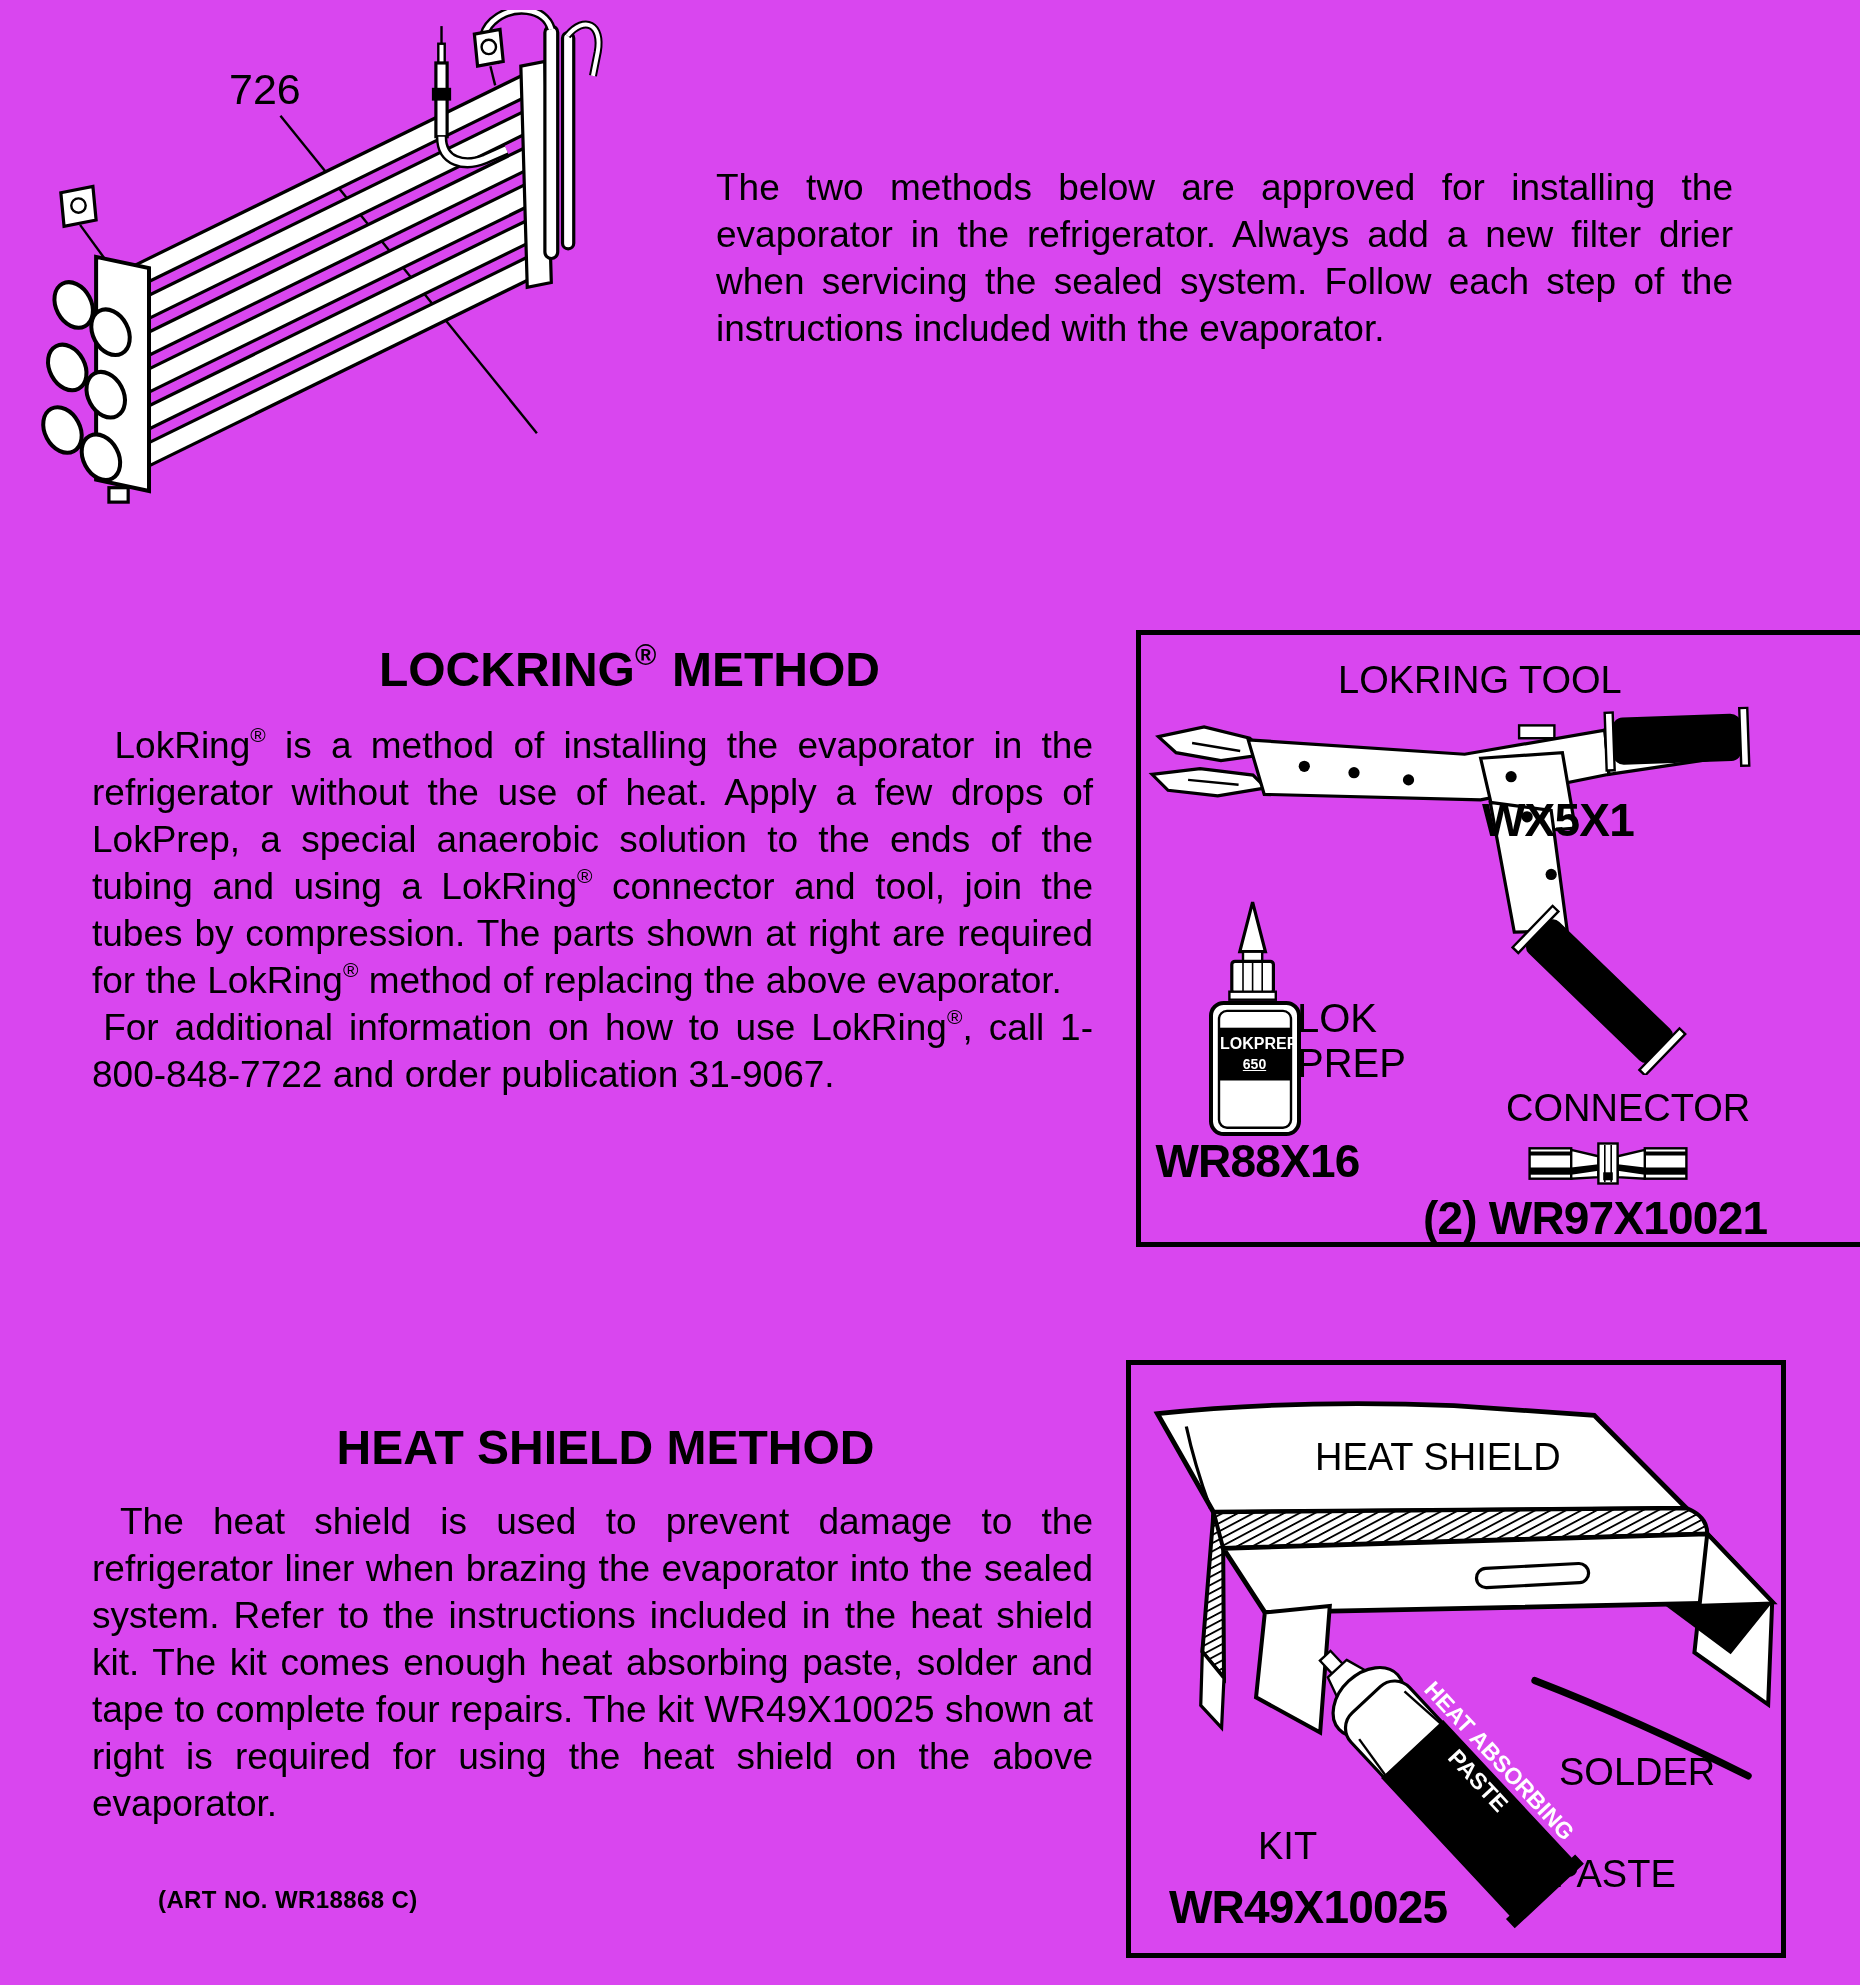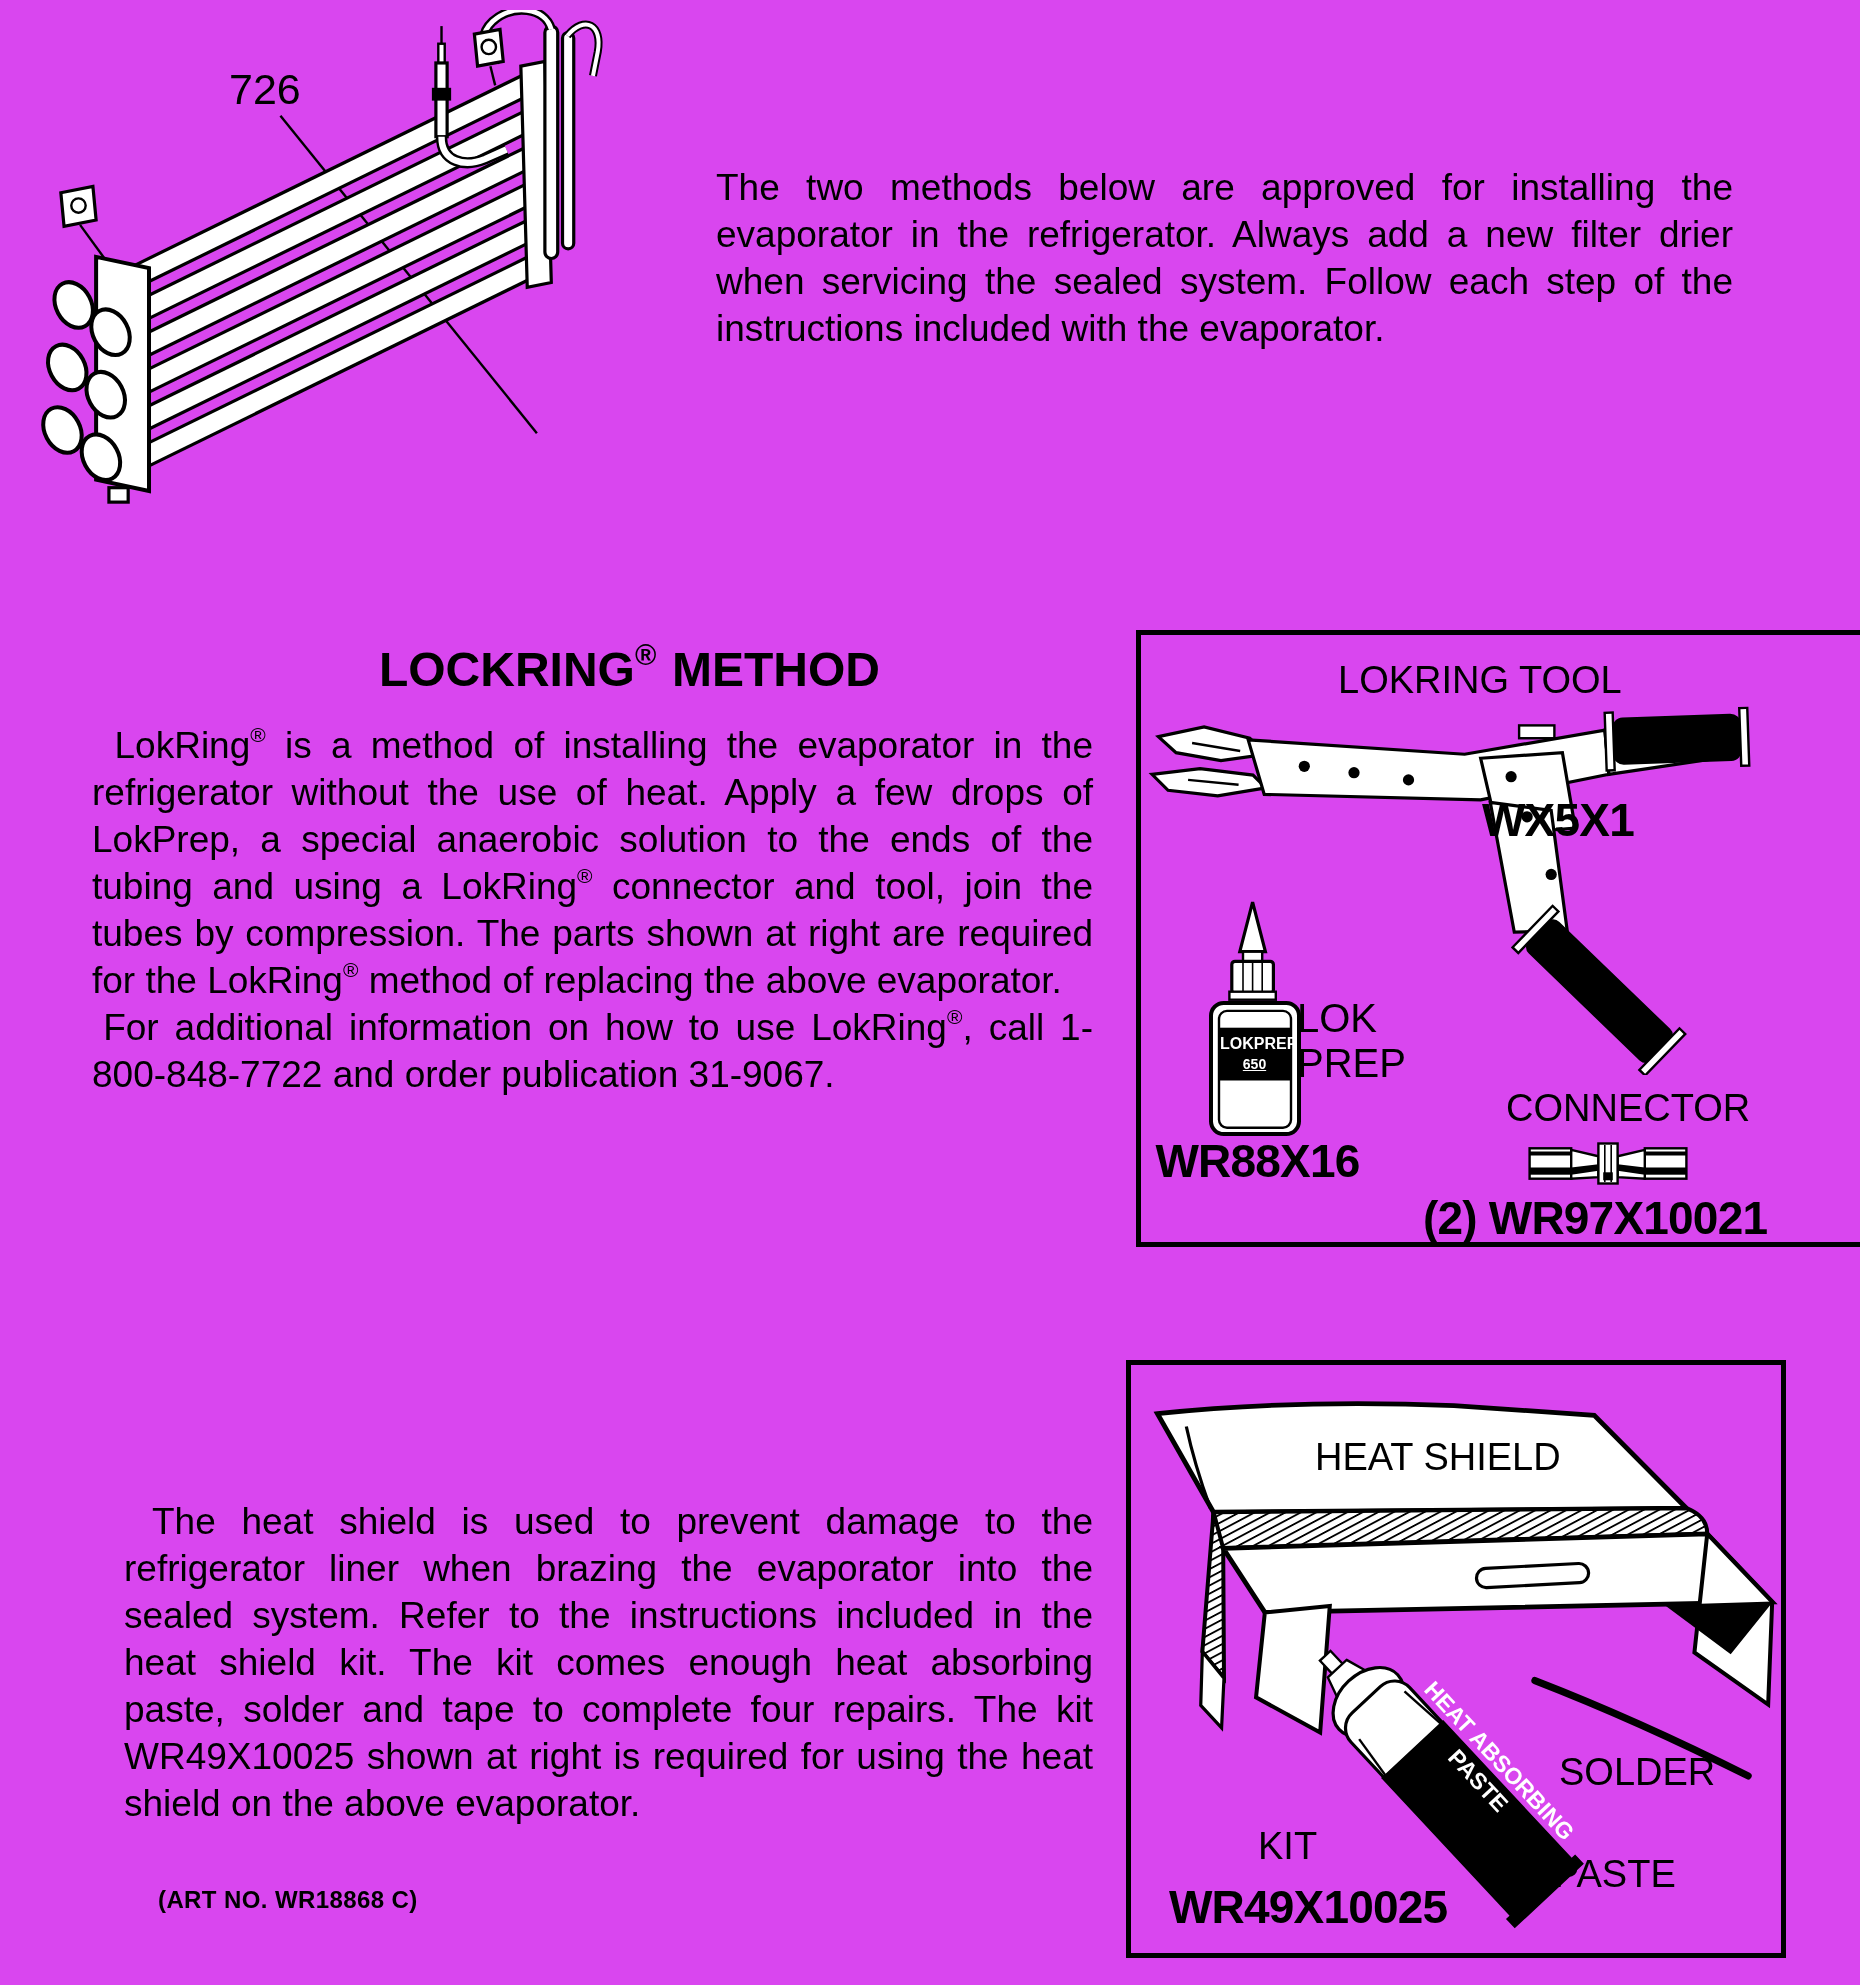--- a/index.html
+++ b/index.html
@@ -206,23 +206,24 @@
           <polygon points="54,34 88,30 88,38 54,43"></polygon>
           <polygon points="146,34 112,30 112,38 146,43"></polygon>
           <rect x="94" y="40" width="12" height="10"></rect>
         </g>
       </g>
     </svg>
 
     <div class="abs part-number" style="left:282px;top:558px;">(2) WR97X10021</div>
   </div>
 
+  <div class="abs method-heading" style="left:104px;top:1421px;width:1003px;">HEAT SHIELD METHOD</div>
 
   <div class="abs para" style="left:92px;top:1498px;width:1001px;">
-    <p style="text-indent:28px;margin-left:32px;">The heat shield is used to prevent damage to the refrigerator liner when brazing the evaporator into the sealed system.  Refer to the instructions included in the heat shield kit.  The kit comes enough heat absorbing paste, solder and tape to complete four repairs.  The kit WR49X10025 shown at right is required for using the heat shield on the above evaporator.</p>
+    <p style="text-indent:28px;">The heat shield is used to prevent damage to the refrigerator liner when brazing the evaporator into the sealed system.  Refer to the instructions included in the heat shield kit.  The kit comes enough heat absorbing paste, solder and tape to complete four repairs.  The kit WR49X10025 shown at right is required for using the heat shield on the above evaporator.</p>
   </div>
 
   <div class="abs box" style="left:1126px;top:1360px;width:660px;height:598px;">
 
     <svg class="abs" style="left:1.6px;top:22.5px;" width="646" height="561" viewBox="0 0 805 700" aria-hidden="true">
       <defs>
         <pattern id="hatch" patternUnits="userSpaceOnUse" width="9" height="9" patternTransform="rotate(62)">
           <rect width="9" height="9" fill="#fff"></rect>
           <line x1="1" y1="0" x2="1" y2="9" stroke="#000" stroke-width="2.6"></line>
         </pattern>

